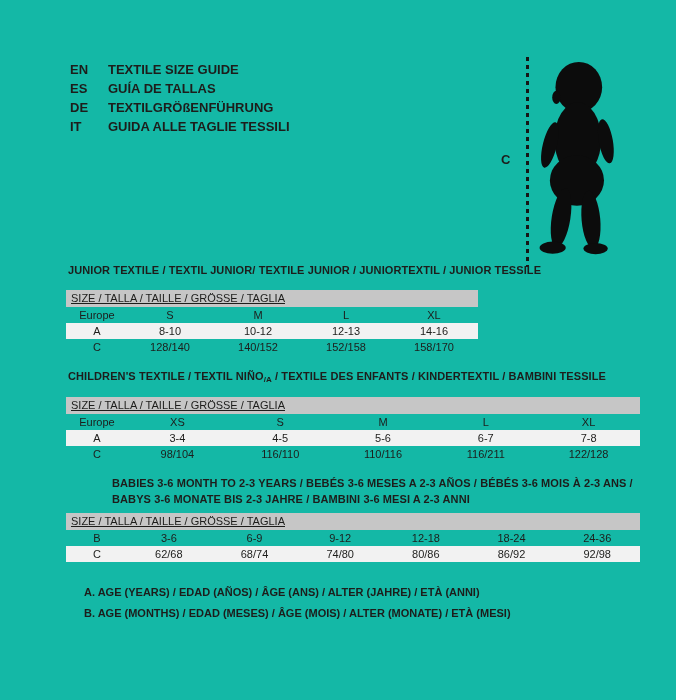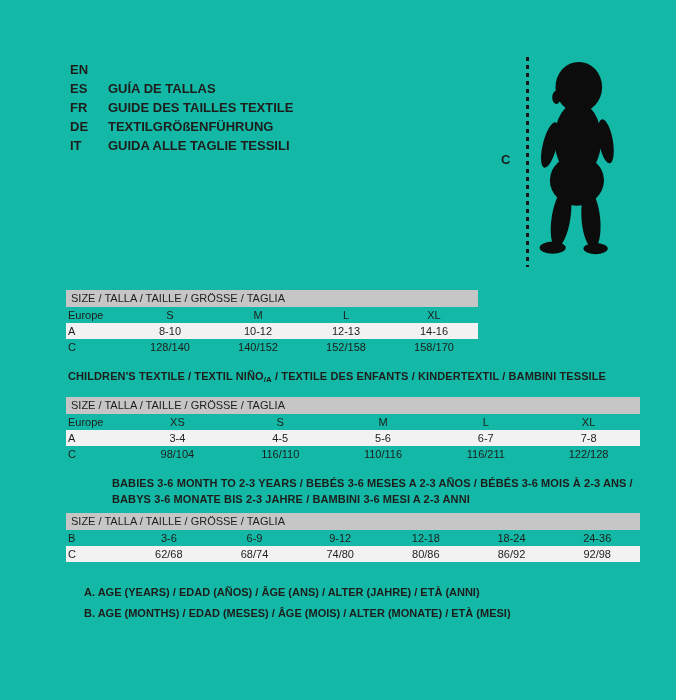--- a/index.html
+++ b/index.html
@@ -21,44 +21,41 @@
   .heading.two-line{line-height:16px;margin-left:44px;}
   .h-junior{top:264px;}
   .h-children{top:370px;text-align:center;}
   .h-babies{top:475px;}
   .sub{font-size:8px;vertical-align:-2px;}
   
   .size-table{position:absolute;left:66px;font-size:11px;}
   .t-junior{top:290px;width:412px;}
   .t-children{top:397px;width:574px;}
   .t-babies{top:513px;width:574px;}
-  .bar{height:17px;line-height:17px;background:#c6c6c6;padding-left:5px;box-sizing:border-box;}
+  .bar{height:17px;line-height:17px;background:#c6c6c6;padding-left:5px;box-sizing:border-box;text-decoration:underline;}
   .trow{display:flex;height:16px;line-height:16px;align-items:center;}
   .trow.alt{background:#f2f2f2;}
-  .cell-label{width:60px;text-align:left;padding-left:2px;box-sizing:border-box;}
+  .cell-label{width:60px;text-align:center;padding-left:2px;box-sizing:border-box;}
   .cell{flex:1;text-align:center;}
   
   .footnotes{position:absolute;left:68px;top:582px;font-weight:bold;font-size:11px;line-height:21px;margin-left:16px;}
 </style>
 </head>
 <body>
 
 <div class="canvas">
 
   <div class="langs">
     <div class="lang-row">
       <span class="lang-code">EN</span>
+      <span class="lang-label">TEXTILE SIZE GUIDE</span>
     </div>
     <div class="lang-row">
       <span class="lang-code">ES</span>
       <span class="lang-label">GUÍA DE TALLAS</span>
-    </div>
-    <div class="lang-row">
-      <span class="lang-code">FR</span>
-      <span class="lang-label">GUIDE DES TAILLES TEXTILE</span>
     </div>
     <div class="lang-row">
       <span class="lang-code">DE</span>
       <span class="lang-label">TEXTILGRÖßENFÜHRUNG</span>
     </div>
     <div class="lang-row">
       <span class="lang-code">IT</span>
       <span class="lang-label">GUIDA ALLE TAGLIE TESSILI</span>
     </div>
   </div>
@@ -73,20 +70,21 @@
       <ellipse cx="46" cy="128" rx="29" ry="27"></ellipse>
       <ellipse cx="17" cy="90" rx="7.5" ry="25" transform="rotate(14 17 90)"></ellipse>
       <ellipse cx="77" cy="86" rx="7.5" ry="24" transform="rotate(-10 77 86)"></ellipse>
       <ellipse cx="29" cy="168" rx="10" ry="32" transform="rotate(9 29 168)"></ellipse>
       <ellipse cx="61" cy="170" rx="10" ry="31" transform="rotate(-5 61 170)"></ellipse>
       <ellipse cx="20" cy="200" rx="14" ry="6.5"></ellipse>
       <ellipse cx="66" cy="201" rx="13" ry="6"></ellipse>
     </g>
   </svg>
 
+  <div class="heading h-junior">JUNIOR TEXTILE / TEXTIL JUNIOR/ TEXTILE JUNIOR / JUNIORTEXTIL / JUNIOR TESSILE</div>
   <div class="size-table t-junior">
     <div class="bar">SIZE / TALLA / TAILLE / GRÖSSE / TAGLIA</div>
     <div class="trow">
       <span class="cell-label">Europe</span>
       <span class="cell">S</span>
       <span class="cell">M</span>
       <span class="cell">L</span>
       <span class="cell">XL</span>
     </div>
     <div class="trow alt">

